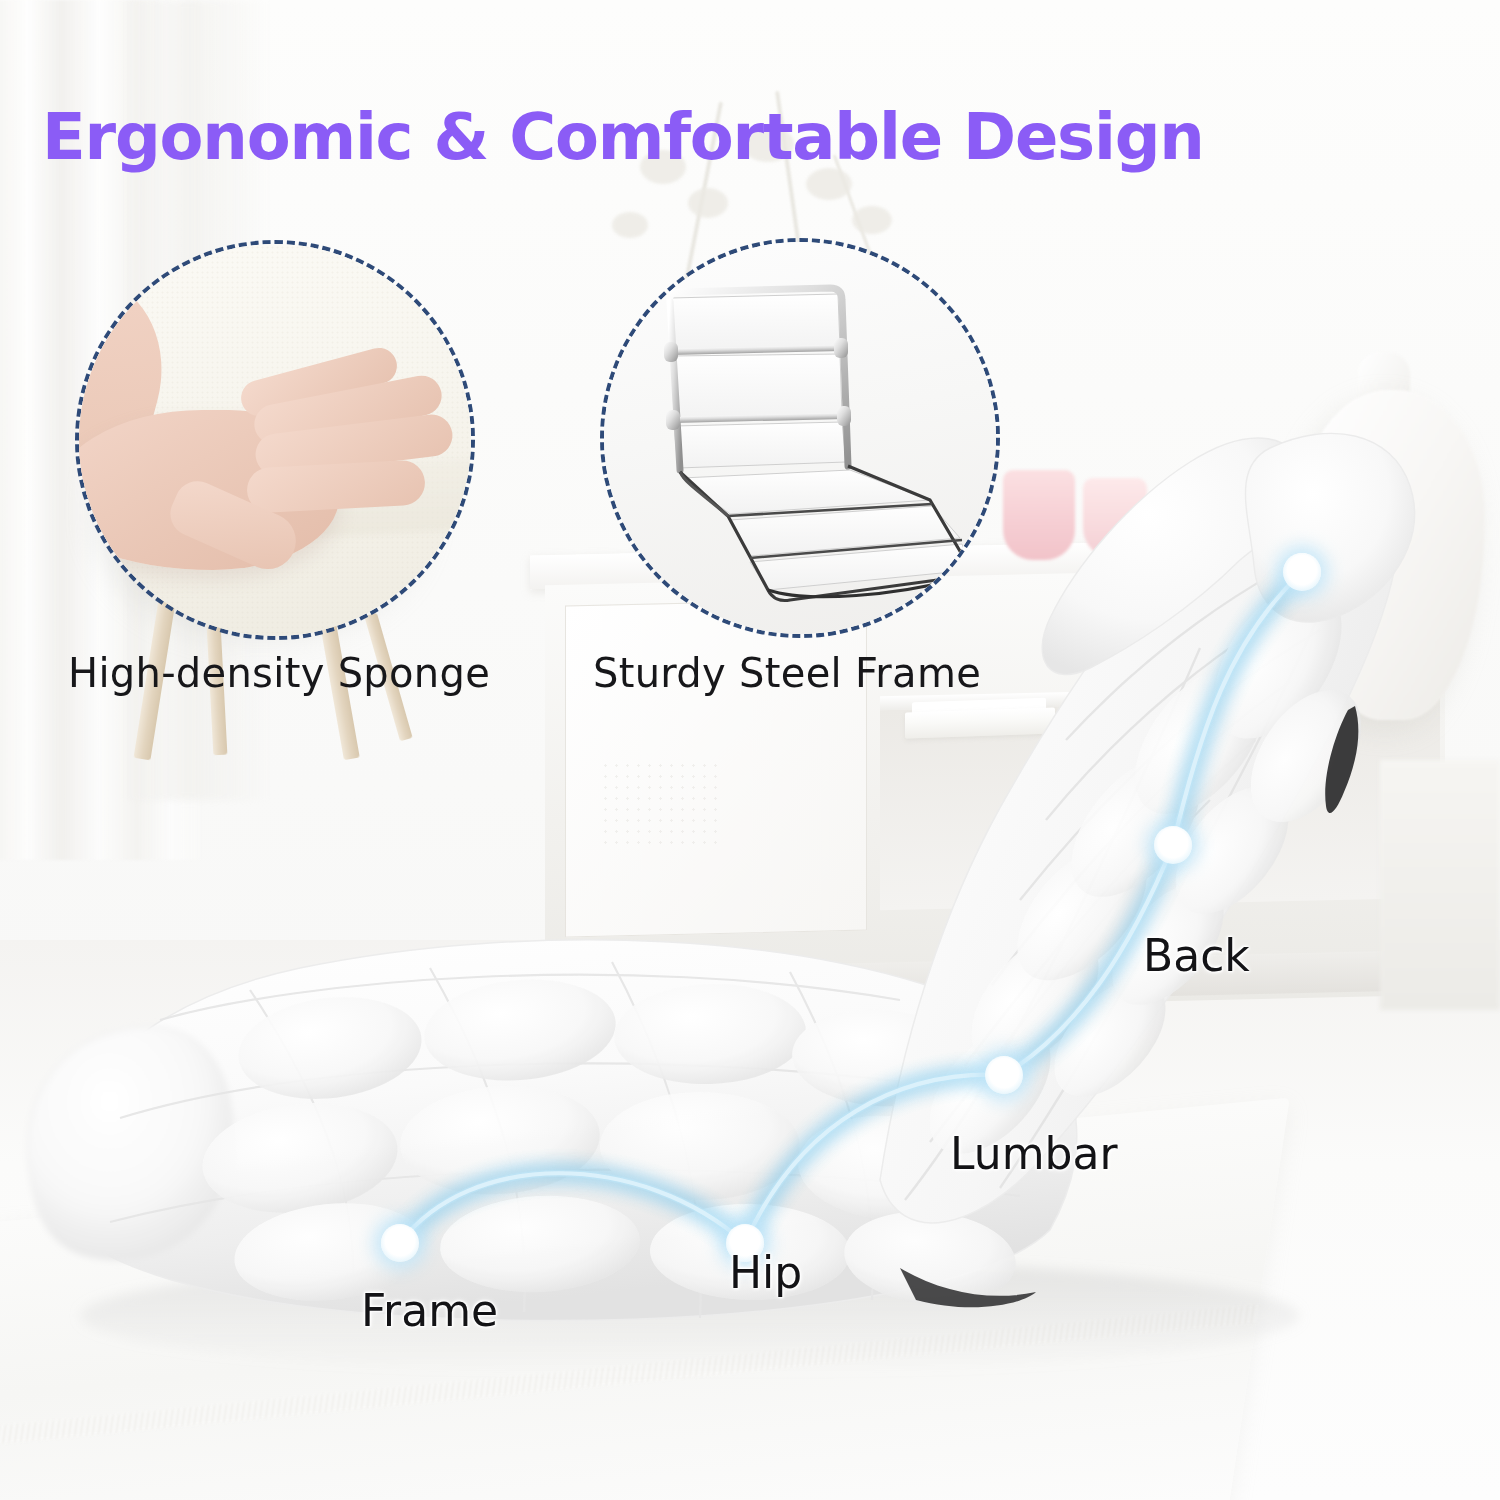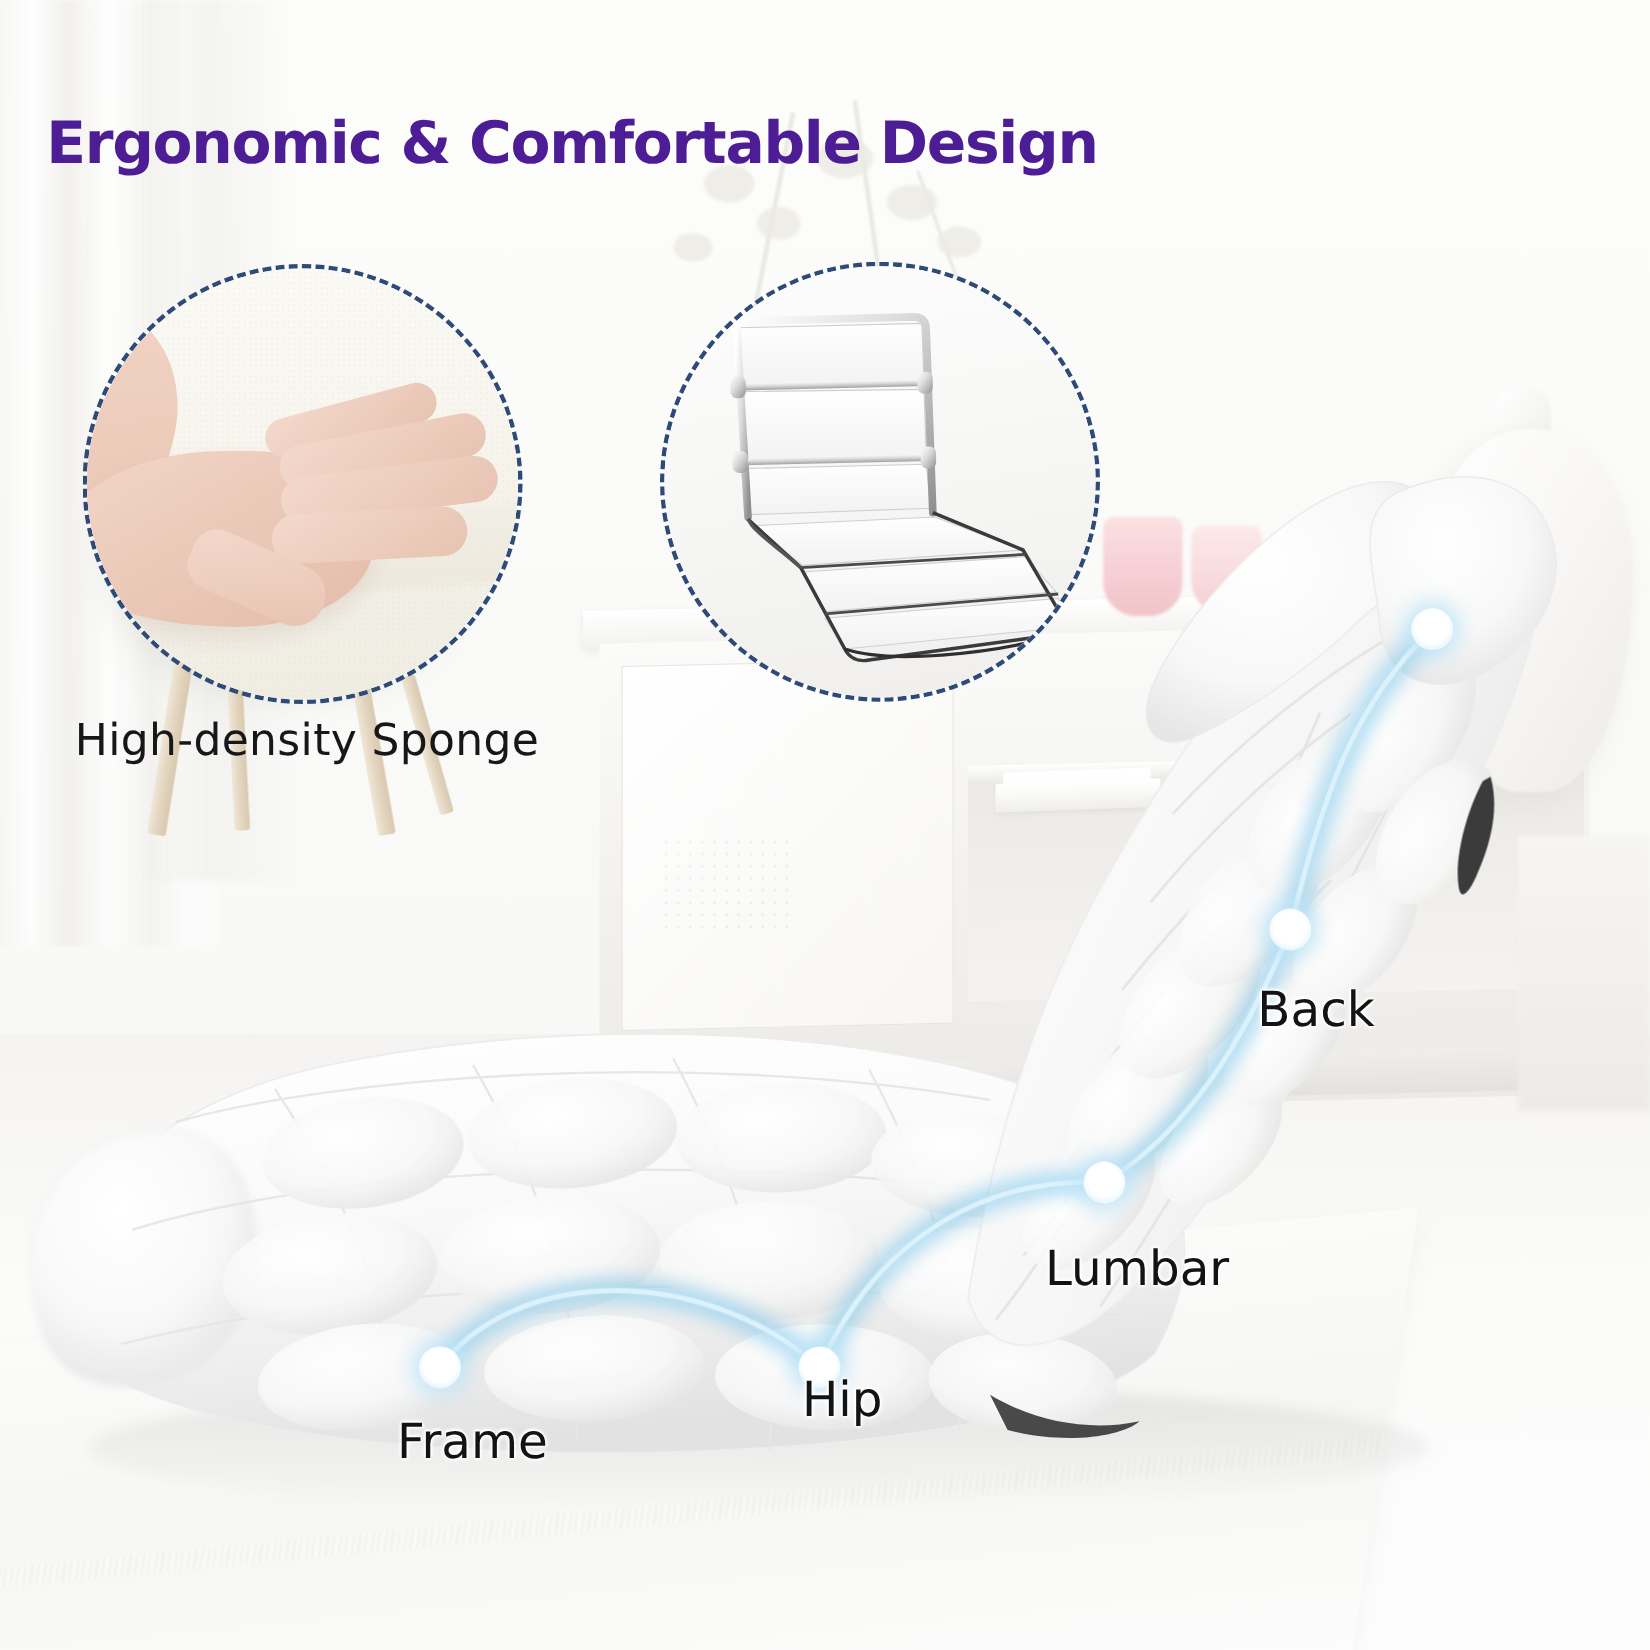--- a/index.html
+++ b/index.html
@@ -142,22 +142,22 @@
   .frame-svg{position:absolute;left:0;top:0;}
 
   .caption{position:absolute;color:#17171a;font-size:40px;letter-spacing:.3px;
     font-family:"DejaVu Sans","Liberation Sans",sans-serif;font-weight:400;white-space:nowrap;}
   .cap-a{left:68px;top:650px;}
   .cap-b{left:593px;top:650px;}
 
   
   .title{position:absolute;left:42px;top:100px;
     font-family:"DejaVu Sans","Liberation Sans",sans-serif;
-    font-weight:700;font-size:53px;letter-spacing:-1.2px;
-    color:#4c1d95;white-space:nowrap;}
+    font-weight:700;font-size:64px;letter-spacing:-1.2px;
+    color:#8b5cf6;white-space:nowrap;}
 
   
   .overlay{position:absolute;left:0;top:0;width:1500px;height:1500px;}
   .node{position:absolute;width:38px;height:38px;border-radius:50%;
     background:radial-gradient(circle at 50% 45%,#ffffff 0%,#ffffff 52%,#eaf7fd 72%,rgba(170,220,245,.55) 88%,rgba(170,220,245,0) 100%);
     box-shadow:0 0 16px 8px rgba(190,228,248,.75);}
   .plabel{position:absolute;
     font-family:"DejaVu Sans","Liberation Sans",sans-serif;
     font-weight:400;font-size:44px;color:#131316;white-space:nowrap;
     text-shadow:
@@ -341,21 +341,21 @@
       <path d="M745,1243 C800,1120 900,1070 1004,1075"></path>
       <path d="M1004,1075 C1078,1030 1130,950 1173,845"></path>
       <path d="M1173,845 C1200,730 1230,640 1302,572"></path>
     </g>
   </svg>
 
   <div class="overlay">
     <div class="node" style="left:1283px;top:553px;"></div>
 
     <div class="node" style="left:1154px;top:826px;"></div>
-    <div class="plabel" style="left:1143px;top:893px;">Back</div>
+    <div class="plabel" style="left:1143px;top:930px;">Back</div>
 
     <div class="node" style="left:985px;top:1056px;"></div>
     <div class="plabel" style="left:950px;top:1128px;">Lumbar</div>
 
     <div class="node" style="left:726px;top:1224px;"></div>
     <div class="plabel" style="left:729px;top:1247px;">Hip</div>
 
     <div class="node" style="left:381px;top:1224px;"></div>
     <div class="plabel" style="left:361px;top:1285px;">Frame</div>
   </div>
@@ -417,16 +417,17 @@
                  L352,340 C362,338 368,330 364,320 L330,262 L248,228" fill="none" stroke="#3b3b3b" stroke-width="3.2" stroke-linejoin="round"></path>
         <path d="M128,278 L332,266" fill="none" stroke="#4a4a4a" stroke-width="2.6"></path>
         <path d="M150,320 L362,302" fill="none" stroke="#4a4a4a" stroke-width="2.6"></path>
 
         <path d="M168,352 C210,366 300,356 352,342" fill="none" stroke="#2f2f2f" stroke-width="3"></path>
 
         <path d="M80,234 C86,246 100,254 128,278" fill="none" stroke="#555" stroke-width="3"></path>
       </svg>
     </div>
   </div>
+  <div class="caption cap-b">Sturdy Steel Frame</div>
 
   <div class="title">Ergonomic &amp; Comfortable Design</div>
 
 </div>
 
 </body></html>

